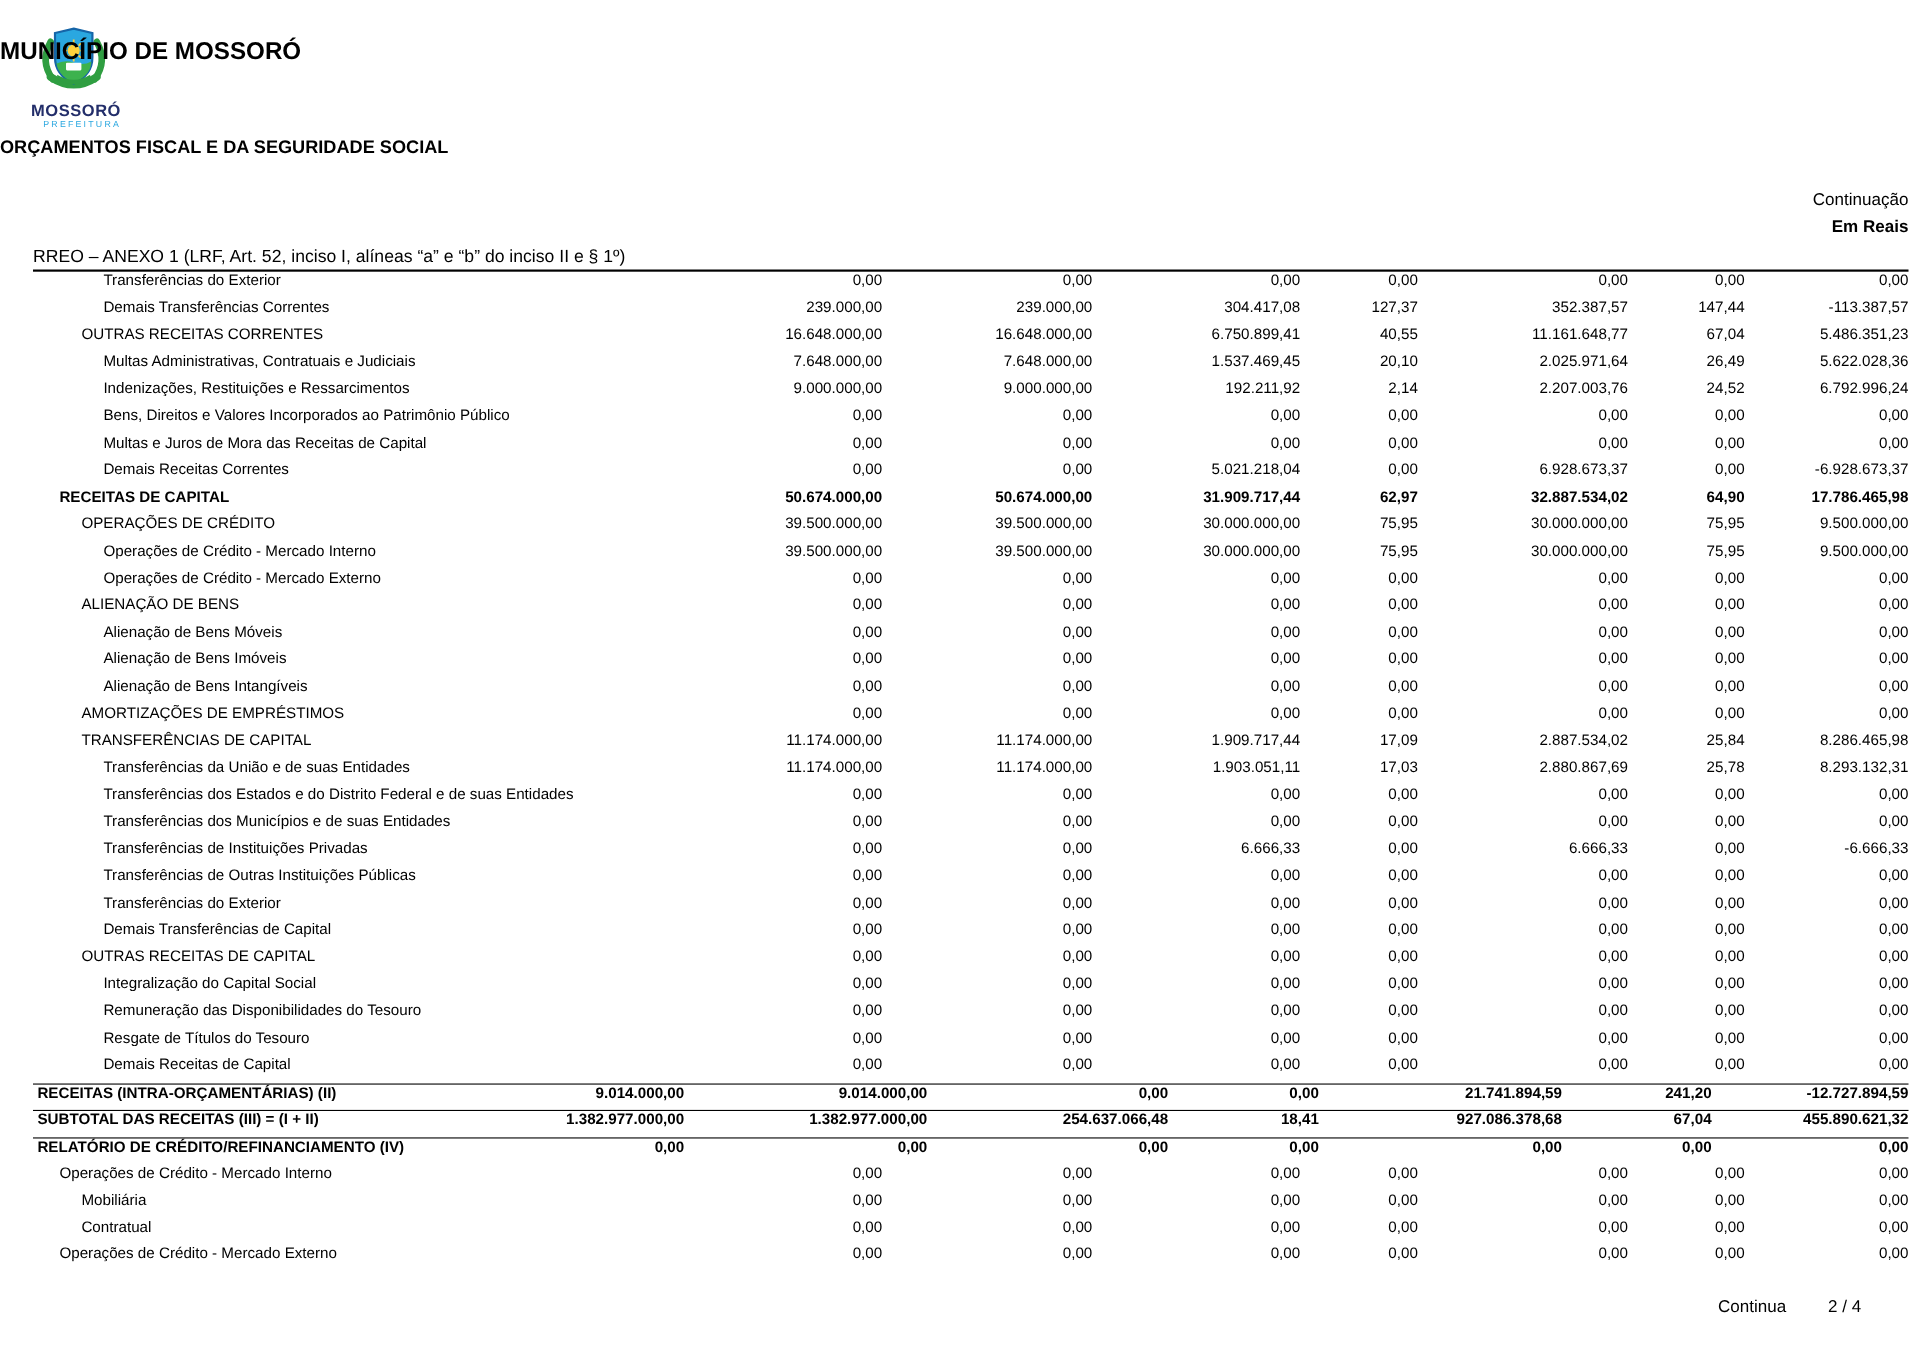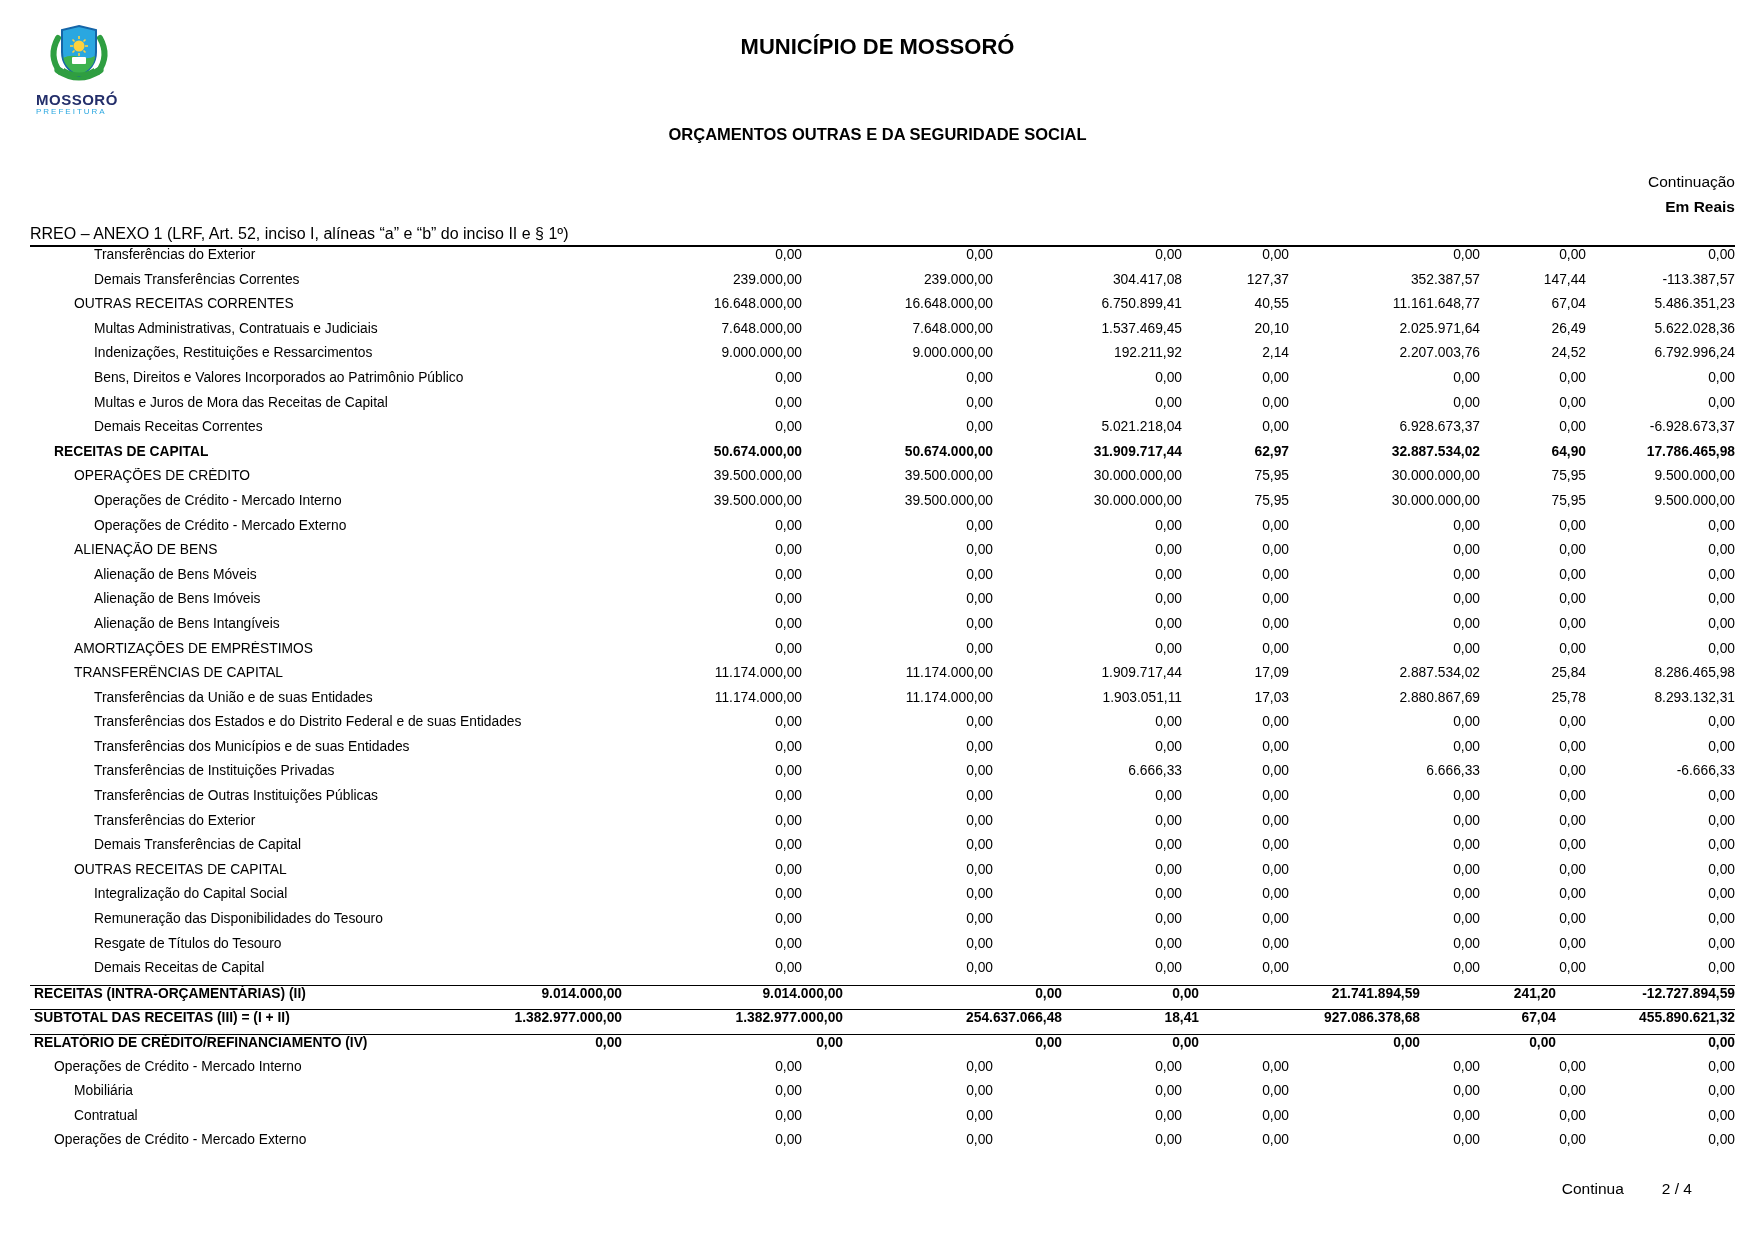--- a/index.html
+++ b/index.html
@@ -5,25 +5,25 @@
   html,body{margin:0;padding:0;background:#ffffff;}
   .page{
     position:relative;
     width:1755px;height:1240px;
     background:#ffffff;
     font-family:"Liberation Sans","DejaVu Sans",sans-serif;
     color:#000;
     overflow:hidden;
   }
   
-  .logo{position:absolute;left:36px;top:24px;width:86px;text-align:left;}
+  .logo{position:absolute;left:24px;top:24px;width:86px;text-align:right;}
   .logo-name{font-weight:700;font-size:15px;letter-spacing:.5px;color:#232e6a;margin-top:1px;}
   .logo-sub{font-size:8px;letter-spacing:2px;color:#2aa7e0;margin-top:-1px;}
   
-  .hline{position:absolute;left:0;width:100%;text-align:center;white-space:nowrap;}
+  .hline{position:absolute;left:0;width:100%;text-align:left;white-space:nowrap;}
   .h-title{top:34px;font-size:22px;font-weight:700;}
   .h-sub1{top:77px;font-size:16.5px;}
   .h-sub2{top:101px;font-size:16.5px;font-weight:700;}
   .h-sub3{top:125px;font-size:16.5px;font-weight:700;}
   .h-period{top:150px;font-size:15.5px;}
   
   .rnote{position:absolute;right:20px;white-space:nowrap;}
   .r-cont{top:173px;font-size:15.5px;}
   .r-reais{top:198px;font-size:15.5px;font-weight:700;}
   
@@ -72,21 +72,21 @@
       <path d="M27,34 Q35,30 43,33 Q52,36 59,32 L59,30 Q60,44 43,51 Q27,44 27,30 Z" fill="#3db24e"></path>
       <rect x="36" y="33" width="14" height="7" rx="1" fill="#ffffff"></rect>
 
       <path d="M28,44 Q43,53 58,44 L58,48 Q43,57 28,48 Z" fill="#2f9e41"></path>
     </svg>
     <div class="logo-name">MOSSORÓ</div>
     <div class="logo-sub">PREFEITURA</div>
   </div>
 
   <div class="hline h-title">MUNICÍPIO DE MOSSORÓ</div>
-  <div class="hline h-sub3">ORÇAMENTOS OUTRAS E DA SEGURIDADE SOCIAL</div>
+  <div class="hline h-sub3">ORÇAMENTOS FISCAL E DA SEGURIDADE SOCIAL</div>
 
   <div class="rnote r-cont">Continuação</div>
   <div class="rnote r-reais">Em Reais</div>
 
   <div class="annex">RREO – ANEXO 1 (LRF, Art. 52, inciso I, alíneas “a” e “b” do inciso II e § 1º)</div>
 
   <div class="table">
       <div class="row">
         <div class="lab" style="padding-left: 64px;">Transferências do Exterior</div>
         <div class="num c0">0,00</div>

